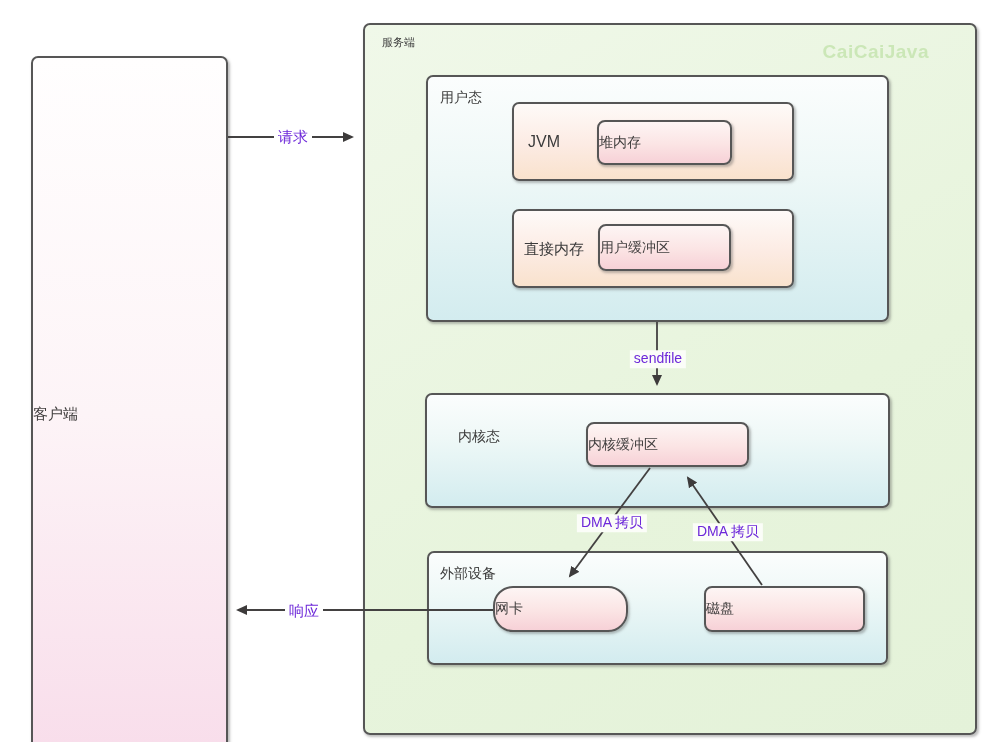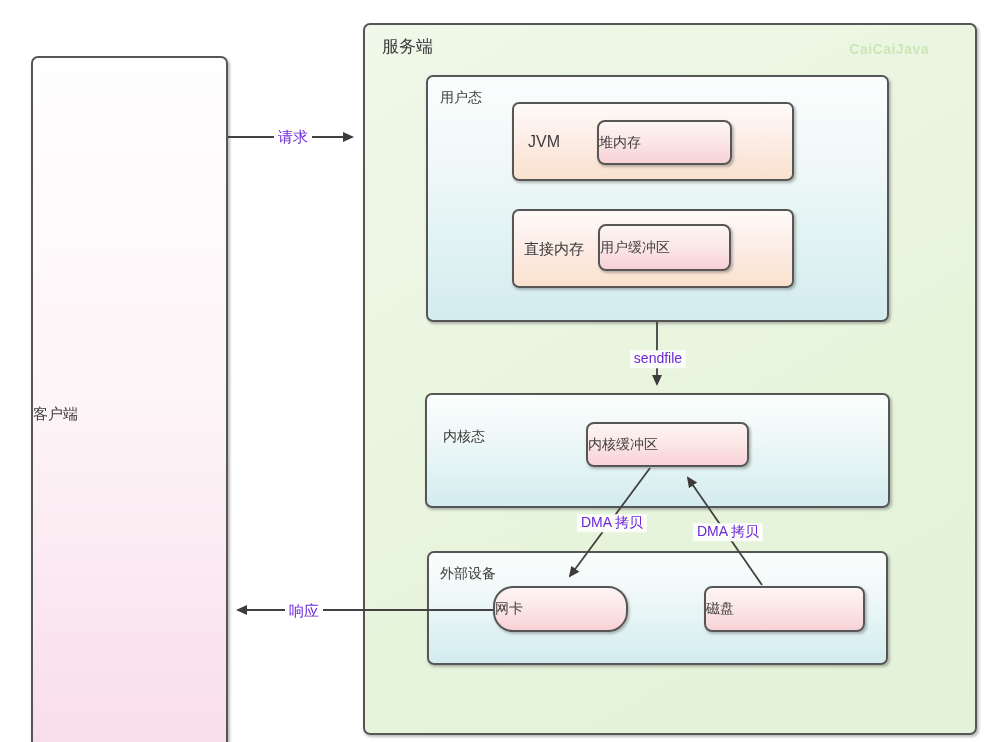--- a/index.html
+++ b/index.html
@@ -73,37 +73,37 @@
     padding: 0 4px;
     line-height: 1.25;
     white-space: nowrap;
     z-index: 6;
   }
   .flow-label.on-green { background: #fbfdf8; }
   #watermark {
     position: absolute;
     right: 46px;
     top: 16px;
-    font-size: 14px;
+    font-size: 19px;
     font-weight: bold;
     color: #cbe7b7;
     letter-spacing: 0.5px;
   }
 </style>
 </head>
 <body>
 
 <div id="canvas">
 
   <div class="box grad-client center-flex" style="left:31px; top:20px; width:197px; height:716px; font-size:15px;margin-top:36px;">
     <span>客户端</span>
   </div>
 
   <div class="box grad-server" style="left:363px; top:23px; width:614px; height:712px;">
-    <span class="corner-label" style="left:17px; top:10px; font-size:17px;">服务端</span>
+    <span class="corner-label" style="left:17px; top:10px; font-size:11px;">服务端</span>
     <span id="watermark">CaiCaiJava</span>
   </div>
 
   <div class="box grad-cyan" style="left:426px; top:75px; width:463px; height:247px;">
     <span class="corner-label" style="left:12px; top:12px;">用户态</span>
   </div>
 
   <div class="box grad-peach" style="left:512px; top:102px; width:282px; height:79px;">
     <span class="side-label" style="left:14px; font-size:16px;">JVM</span>
   </div>
@@ -112,21 +112,21 @@
   </div>
 
   <div class="box grad-peach" style="left:512px; top:209px; width:282px; height:79px;">
     <span class="side-label" style="left:10px;">直接内存</span>
   </div>
   <div class="box grad-pink center-flex" style="left:598px; top:224px; width:133px; height:47px;">
     <span>用户缓冲区</span>
   </div>
 
   <div class="box grad-cyan" style="left:425px; top:393px; width:465px; height:115px;">
-    <span class="corner-label" style="left:16px; top:33px;">内核态</span>
+    <span class="corner-label" style="left:31px; top:33px;">内核态</span>
   </div>
   <div class="box grad-pink center-flex" style="left:586px; top:422px; width:163px; height:45px;">
     <span>内核缓冲区</span>
   </div>
 
   <div class="box grad-cyan" style="left:427px; top:551px; width:461px; height:114px;">
     <span class="corner-label" style="left:11px; top:12px;">外部设备</span>
   </div>
   <div class="box grad-pink center-flex" style="left:493px; top:586px; width:135px; height:46px;border-radius:20px;">
     <span>网卡</span>

